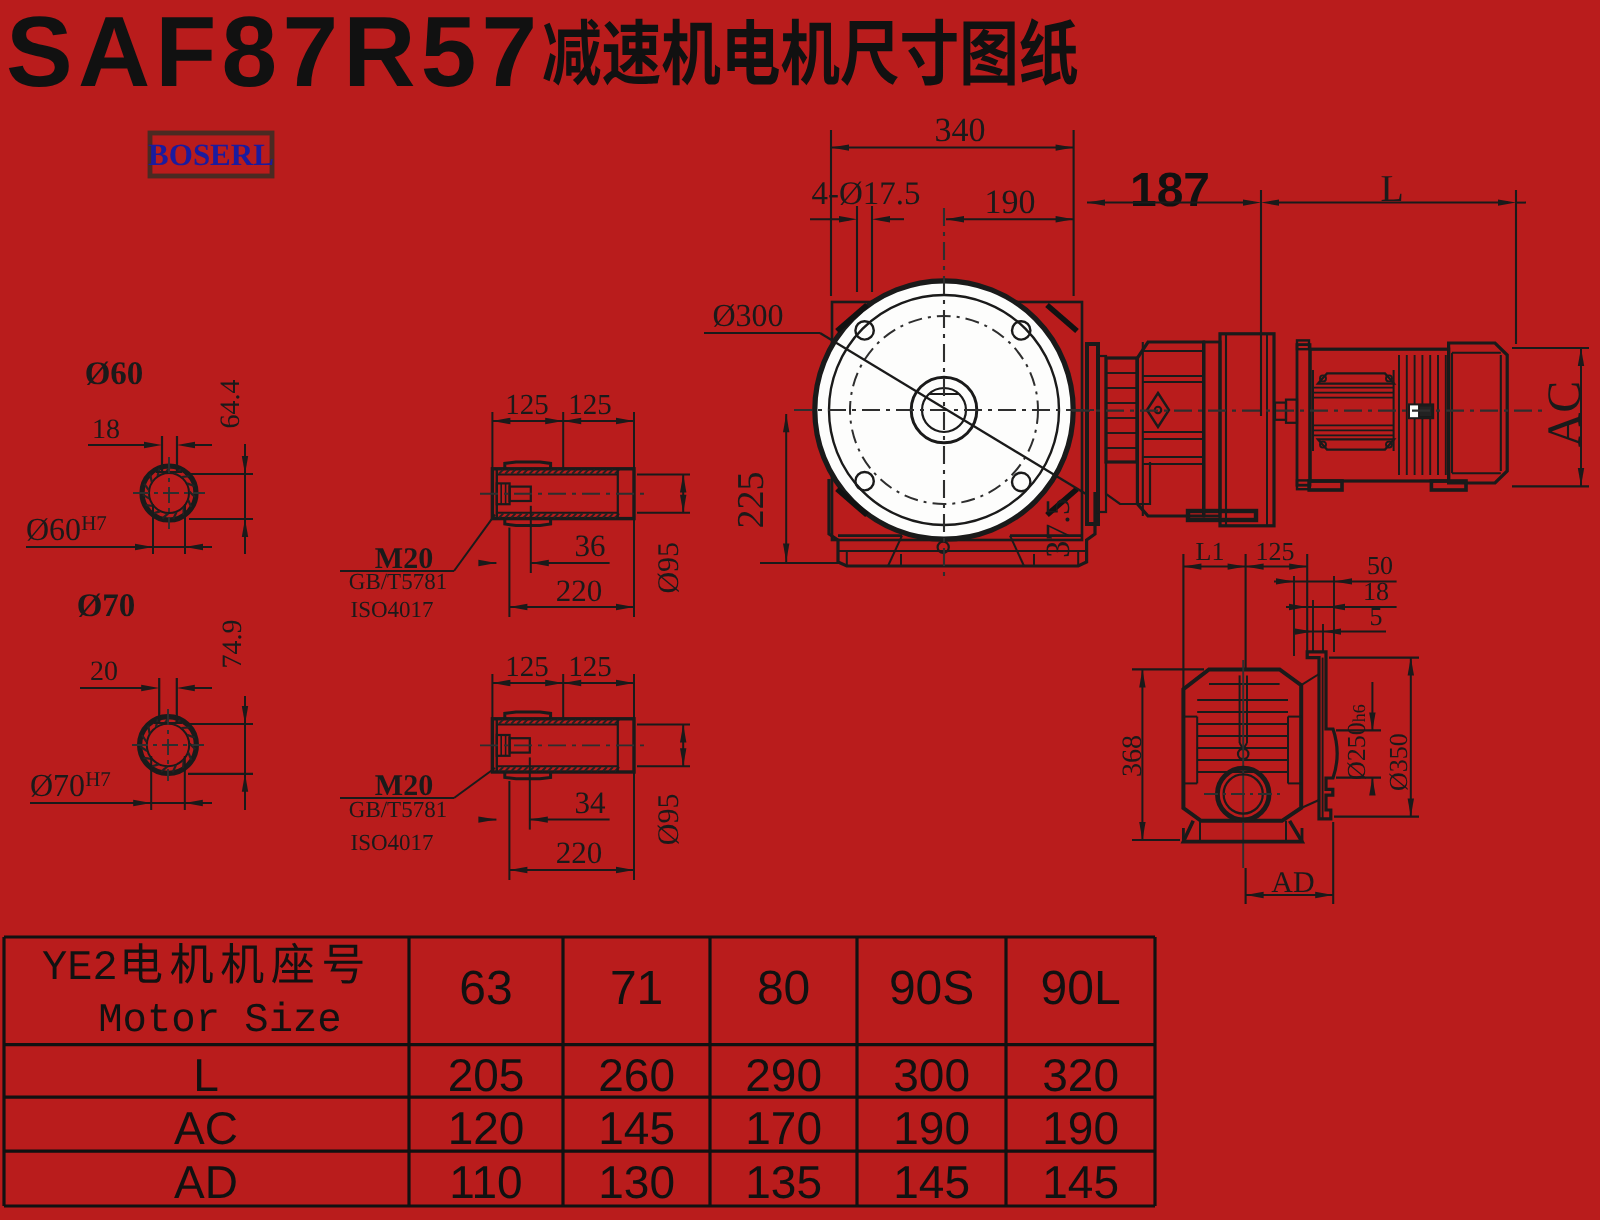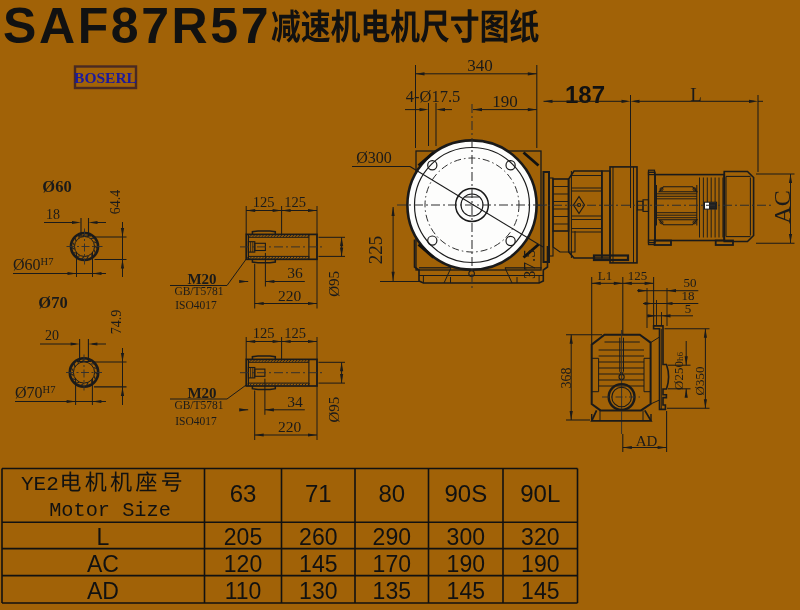--- a/index.html
+++ b/index.html
@@ -1,14 +1,14 @@
 <!DOCTYPE html>
 <html><head><meta charset="utf-8"><style>
 html,body{margin:0;padding:0;background:#ffffff;}
-#page{position:relative;width:800px;height:610px;background:#a16207;overflow:hidden;}
+#page{position:relative;width:800px;height:610px;background:#b91c1c;overflow:hidden;}
 svg{position:absolute;top:0;left:0;}
 </style></head><body>
 <div id="page">
 <svg width="800" height="610" viewBox="0 0 800 610">
 <text x="3.0" y="43.0" font-family="Liberation Sans" font-size="50" font-weight="bold" fill="#111" text-anchor="start" letter-spacing="2.6px">SAF87R57</text>
       <path transform="translate(271.0 39.5) scale(0.029820 -0.035500)" d="M402 534V447H637V534ZM34 758C76 669 119 552 134 480L236 524C218 595 171 708 127 794ZM22 8 127 -33C163 70 201 201 231 321L137 366C104 237 57 96 22 8ZM651 848 656 696H270V417C270 283 263 98 186 -31C211 -42 258 -73 277 -92C361 49 375 267 375 417V591H661C670 429 684 287 706 176C687 149 667 123 646 99V391H406V45H495V91H639C603 51 563 16 519 -14C542 -31 582 -69 598 -88C649 -48 696 -1 738 52C770 -38 812 -89 867 -90C906 -91 955 -51 979 131C961 140 916 168 898 190C892 96 882 44 867 44C848 45 830 88 814 162C876 265 924 385 959 519L860 539C841 462 817 390 787 324C778 402 770 493 764 591H965V696H881L944 748C920 778 871 820 830 848L762 795C799 766 843 726 866 696H759L755 848ZM495 298H567V183H495Z" fill="#111"></path>
       <path transform="translate(300.8 39.5) scale(0.029820 -0.035500)" d="M46 752C101 700 170 628 200 580L297 654C263 701 191 769 136 817ZM279 491H38V380H164V114C120 94 71 59 25 16L98 -87C143 -31 195 28 230 28C255 28 288 1 335 -22C410 -60 497 -71 617 -71C715 -71 875 -65 941 -60C943 -28 960 26 973 57C876 43 723 35 621 35C515 35 422 42 355 75C322 91 299 106 279 117ZM459 516H569V430H459ZM685 516H798V430H685ZM569 848V763H321V663H569V608H349V339H517C463 273 379 211 296 179C321 157 355 115 372 88C444 124 514 184 569 253V71H685V248C759 200 832 145 872 103L945 185C897 231 807 291 724 339H914V608H685V663H947V763H685V848Z" fill="#111"></path>
       <path transform="translate(330.6 39.5) scale(0.029820 -0.035500)" d="M488 792V468C488 317 476 121 343 -11C370 -26 417 -66 436 -88C581 57 604 298 604 468V679H729V78C729 -8 737 -32 756 -52C773 -70 802 -79 826 -79C842 -79 865 -79 882 -79C905 -79 928 -74 944 -61C961 -48 971 -29 977 1C983 30 987 101 988 155C959 165 925 184 902 203C902 143 900 95 899 73C897 51 896 42 892 37C889 33 884 31 879 31C874 31 867 31 862 31C858 31 854 33 851 37C848 41 848 55 848 82V792ZM193 850V643H45V530H178C146 409 86 275 20 195C39 165 66 116 77 83C121 139 161 221 193 311V-89H308V330C337 285 366 237 382 205L450 302C430 328 342 434 308 470V530H438V643H308V850Z" fill="#111"></path>
       <path transform="translate(360.4 39.5) scale(0.029820 -0.035500)" d="M429 381V288H235V381ZM558 381H754V288H558ZM429 491H235V588H429ZM558 491V588H754V491ZM111 705V112H235V170H429V117C429 -37 468 -78 606 -78C637 -78 765 -78 798 -78C920 -78 957 -20 974 138C945 144 906 160 876 176V705H558V844H429V705ZM854 170C846 69 834 43 785 43C759 43 647 43 620 43C565 43 558 52 558 116V170Z" fill="#111"></path>
       <path transform="translate(390.2 39.5) scale(0.029820 -0.035500)" d="M488 792V468C488 317 476 121 343 -11C370 -26 417 -66 436 -88C581 57 604 298 604 468V679H729V78C729 -8 737 -32 756 -52C773 -70 802 -79 826 -79C842 -79 865 -79 882 -79C905 -79 928 -74 944 -61C961 -48 971 -29 977 1C983 30 987 101 988 155C959 165 925 184 902 203C902 143 900 95 899 73C897 51 896 42 892 37C889 33 884 31 879 31C874 31 867 31 862 31C858 31 854 33 851 37C848 41 848 55 848 82V792ZM193 850V643H45V530H178C146 409 86 275 20 195C39 165 66 116 77 83C121 139 161 221 193 311V-89H308V330C337 285 366 237 382 205L450 302C430 328 342 434 308 470V530H438V643H308V850Z" fill="#111"></path>

